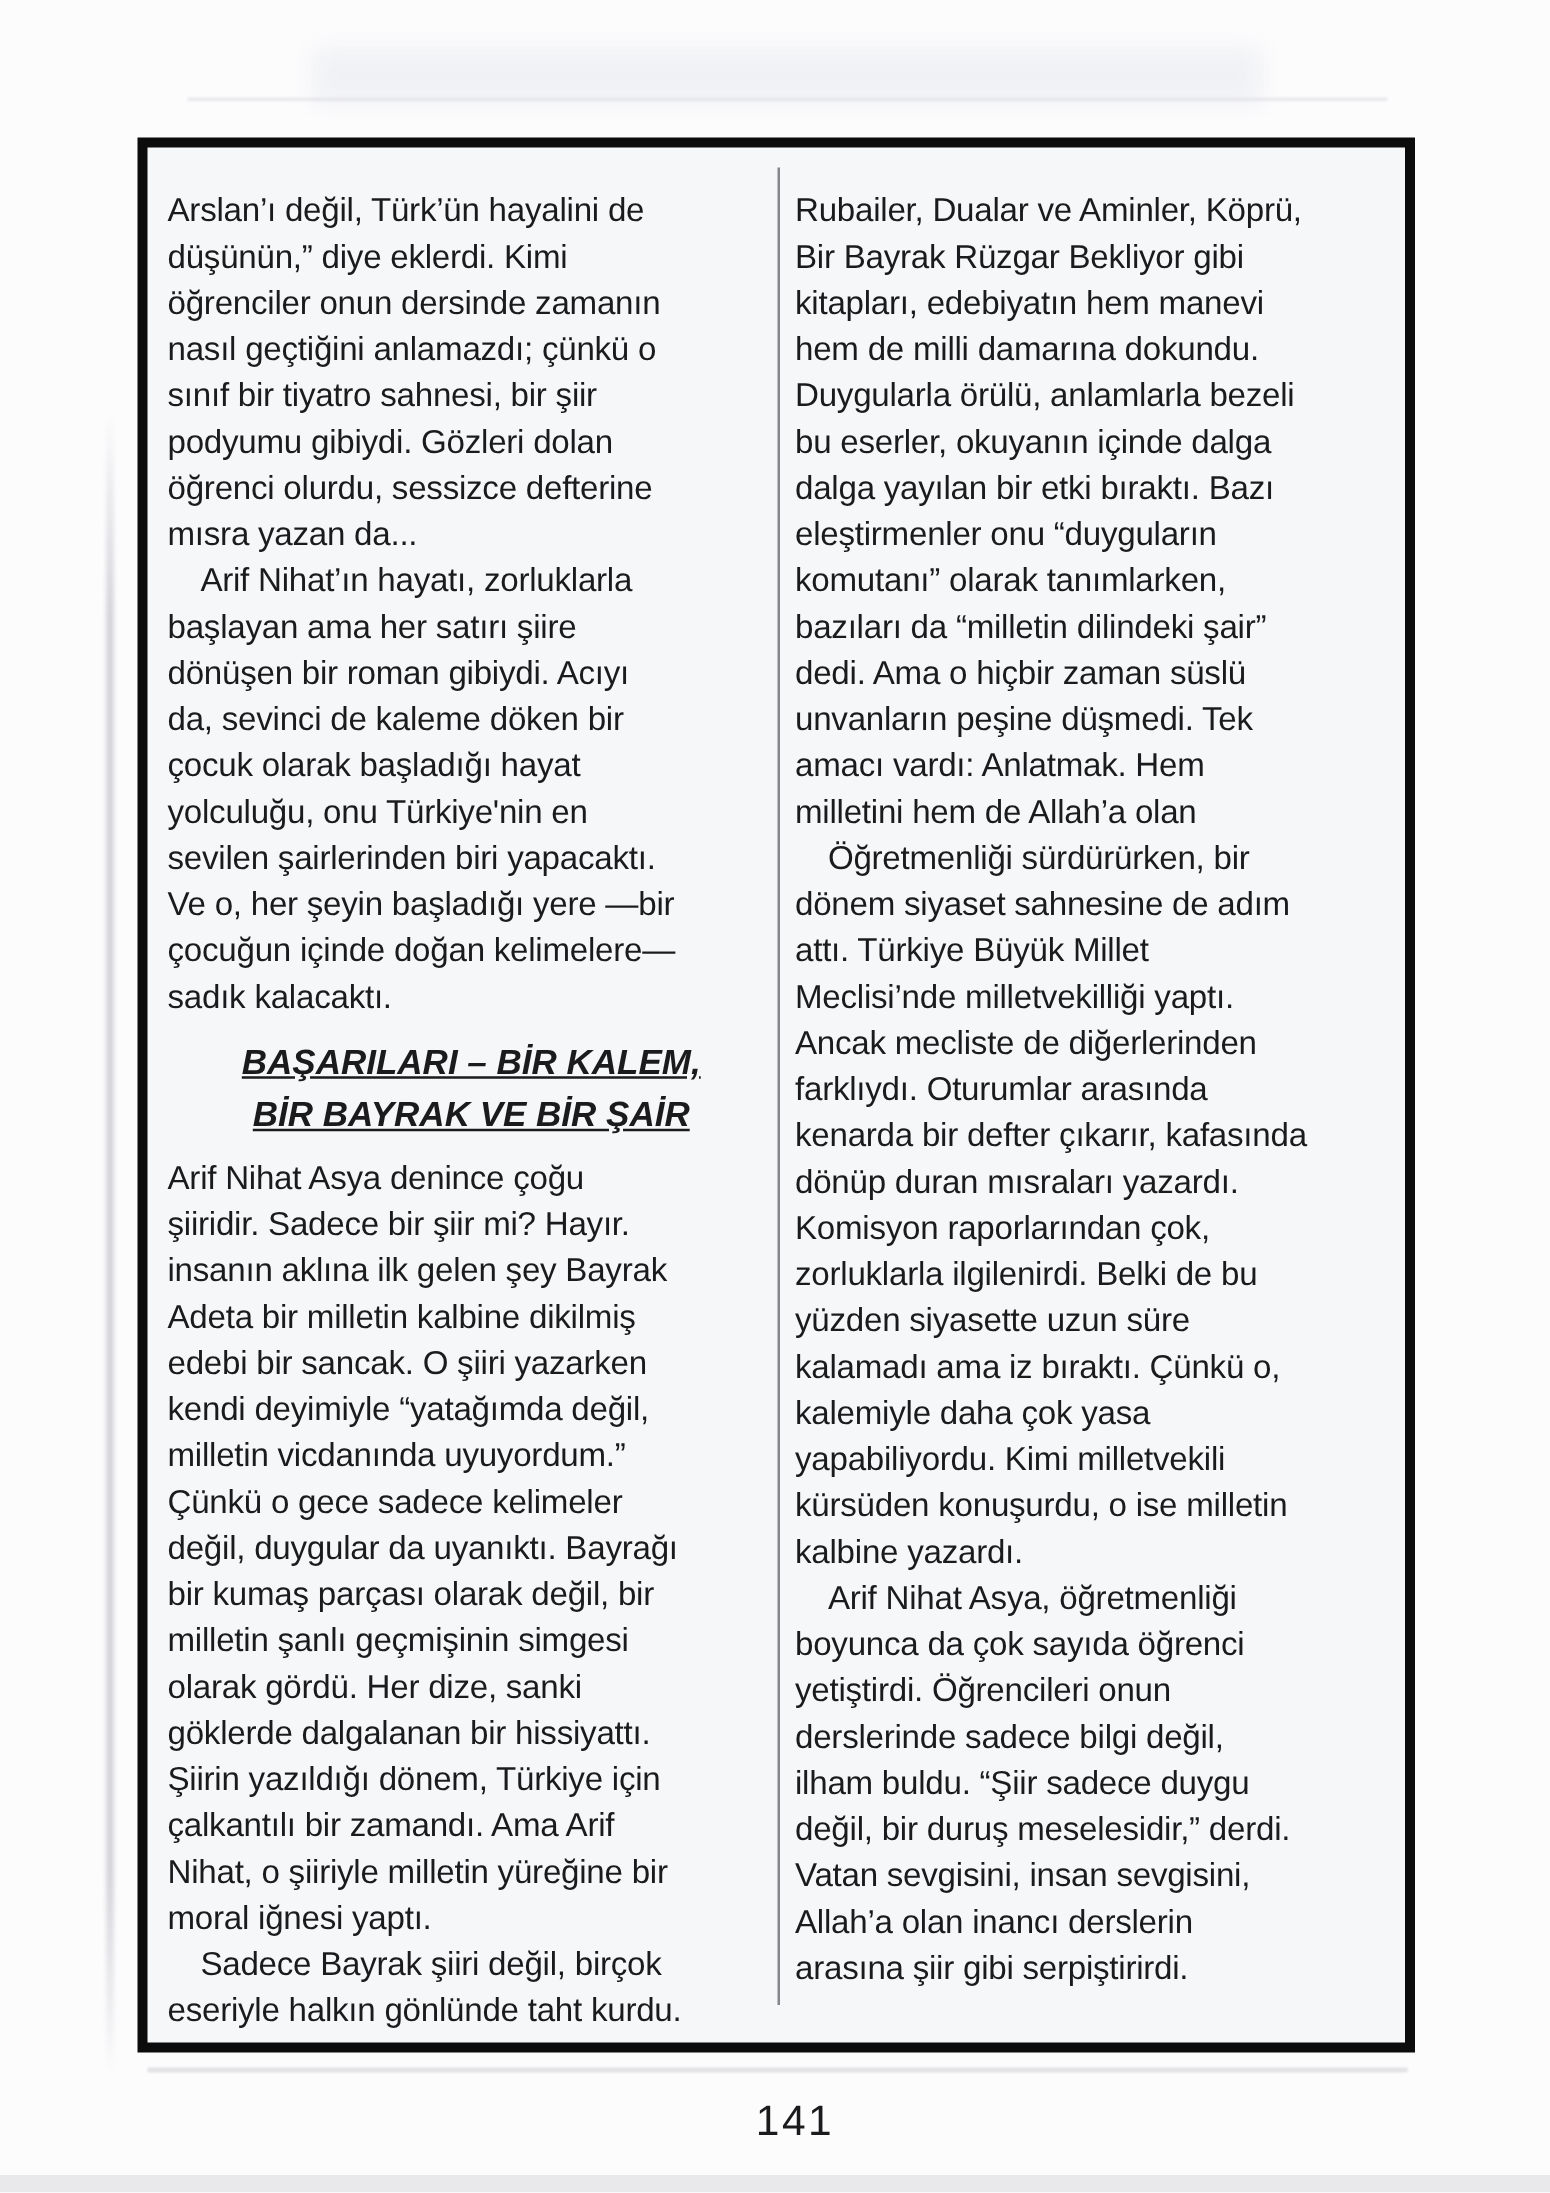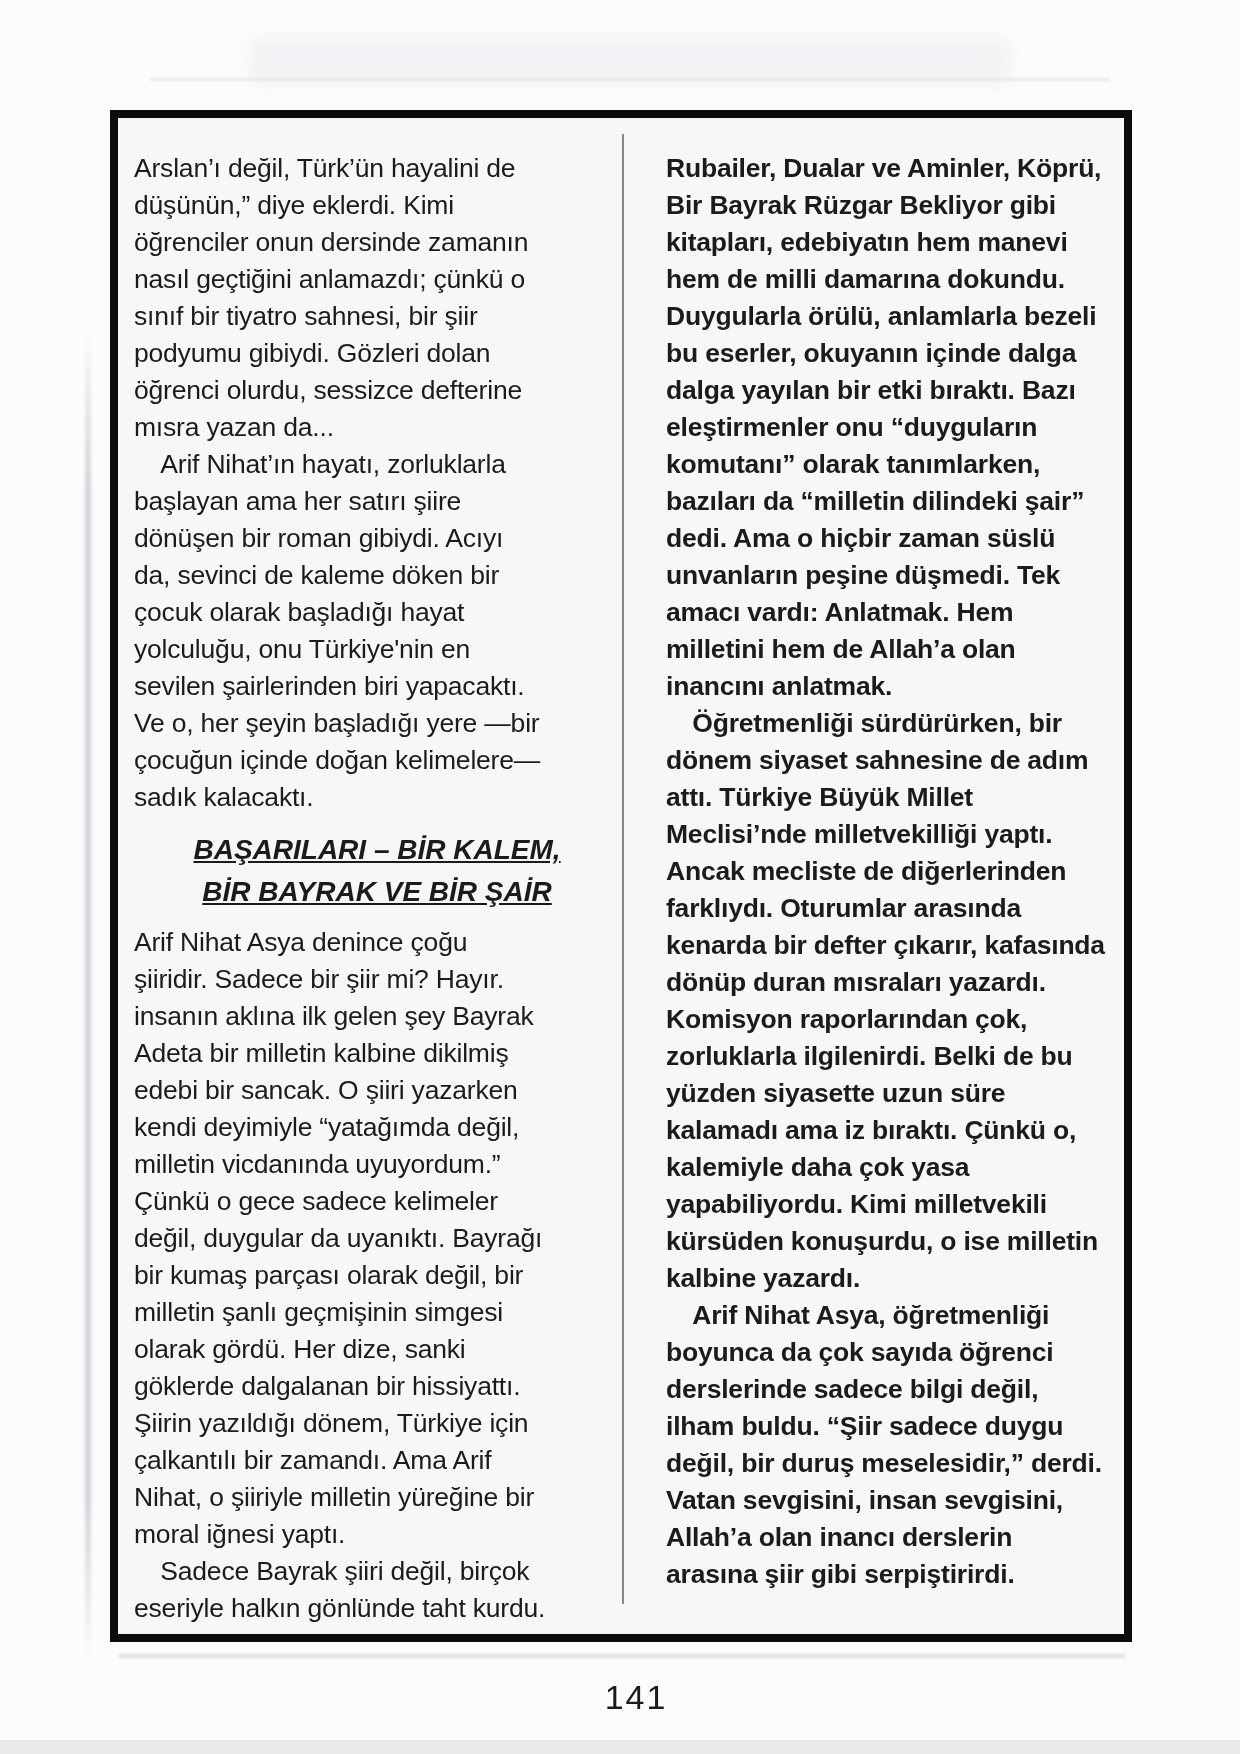--- a/index.html
+++ b/index.html
@@ -64,21 +64,21 @@
   .col{
     position:absolute;
     top:32px;
     width:486px;
     font-size:26.5px;
     line-height:37px;
     letter-spacing:-0.2px;
     color:var(--text);
   }
   .col-left{left:16px;}
-  .col-right{left:548px;font-weight:bold;}
+  .col-right{left:518px;}
   .para{margin:0;}
   .line{
     white-space:pre;
   }
   .heading{
     margin:13px 0 11px 0;
     text-align:center;
     font-weight:bold;
     font-style:italic;
     font-size:28px;
@@ -170,21 +170,20 @@
           <div class="line">Duygularla örülü, anlamlarla bezeli</div>
           <div class="line">bu eserler, okuyanın içinde dalga</div>
           <div class="line">dalga yayılan bir etki bıraktı. Bazı</div>
           <div class="line">eleştirmenler onu “duyguların</div>
           <div class="line">komutanı” olarak tanımlarken,</div>
           <div class="line">bazıları da “milletin dilindeki şair”</div>
           <div class="line">dedi. Ama o hiçbir zaman süslü</div>
           <div class="line">unvanların peşine düşmedi. Tek</div>
           <div class="line">amacı vardı: Anlatmak. Hem</div>
           <div class="line">milletini hem de Allah’a olan</div>
-          <div class="line">inancını anlatmak.</div>
         </div>
         <div class="para">
           <div class="line"> Öğretmenliği sürdürürken, bir</div>
           <div class="line">dönem siyaset sahnesine de adım</div>
           <div class="line">attı. Türkiye Büyük Millet</div>
           <div class="line">Meclisi’nde milletvekilliği yaptı.</div>
           <div class="line">Ancak mecliste de diğerlerinden</div>
           <div class="line">farklıydı. Oturumlar arasında</div>
           <div class="line">kenarda bir defter çıkarır, kafasında</div>
           <div class="line">dönüp duran mısraları yazardı.</div>
@@ -193,20 +192,21 @@
           <div class="line">yüzden siyasette uzun süre</div>
           <div class="line">kalamadı ama iz bıraktı. Çünkü o,</div>
           <div class="line">kalemiyle daha çok yasa</div>
           <div class="line">yapabiliyordu. Kimi milletvekili</div>
           <div class="line">kürsüden konuşurdu, o ise milletin</div>
           <div class="line">kalbine yazardı.</div>
         </div>
         <div class="para">
           <div class="line"> Arif Nihat Asya, öğretmenliği</div>
           <div class="line">boyunca da çok sayıda öğrenci</div>
+          <div class="line">yetiştirdi. Öğrencileri onun</div>
           <div class="line">derslerinde sadece bilgi değil,</div>
           <div class="line">ilham buldu. “Şiir sadece duygu</div>
           <div class="line">değil, bir duruş meselesidir,” derdi.</div>
           <div class="line">Vatan sevgisini, insan sevgisini,</div>
           <div class="line">Allah’a olan inancı derslerin</div>
           <div class="line">arasına şiir gibi serpiştirirdi.</div>
         </div>
       </div>
   </div>
 

